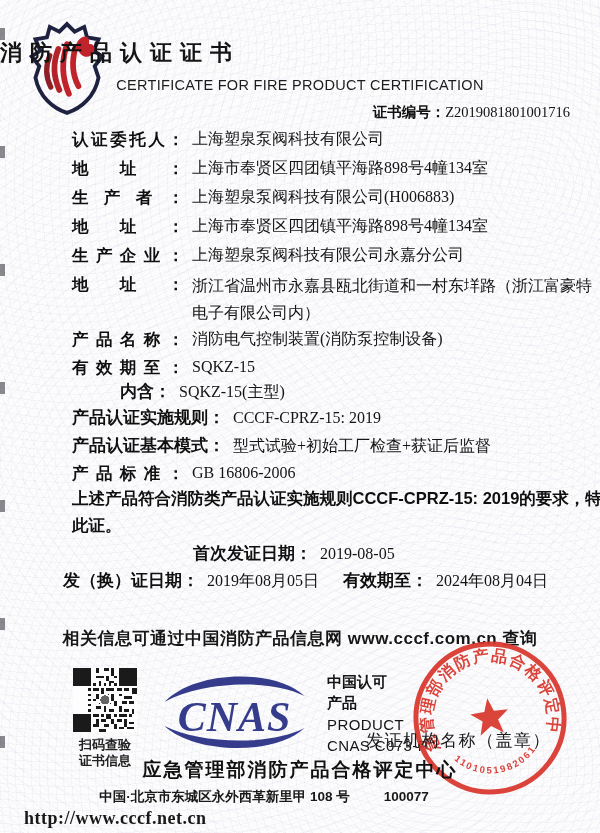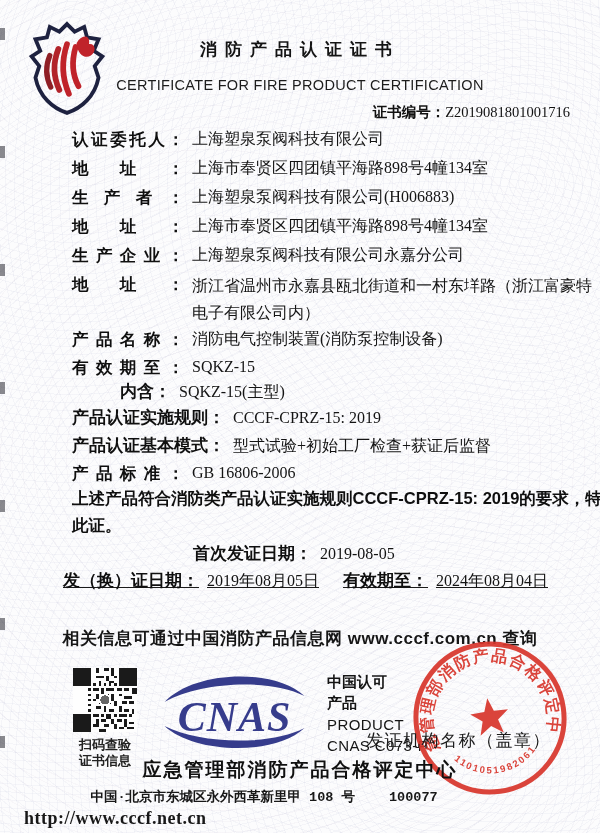--- a/index.html
+++ b/index.html
@@ -18,22 +18,22 @@
     font-family:"Liberation Sans",sans-serif;
   }
   
   .page::before{
     content:"";position:absolute;left:0;top:28px;width:5px;height:770px;
     background:repeating-linear-gradient(#2a2a33 0 12px, transparent 12px 118px);
     opacity:.55;
   }
   .abs{position:absolute;}
   .title{
-    left:0;top:38px;width:600px;text-align:center;
-    font-size:17px;font-weight:bold;letter-spacing:8px;
+    left:0;top:38px;width:600px;text-align:left;
+    font-size:22px;font-weight:bold;letter-spacing:8px;
     font-family:"Liberation Sans",sans-serif;color:#141414;
   }
   .subtitle{
     left:0;top:77px;width:600px;text-align:center;
     font-size:14.5px;letter-spacing:.3px;color:#1c1c1c;
   }
   .certno{
     left:0;top:103px;width:600px;text-align:right;padding-right:30px;box-sizing:border-box;
     font-family:"Liberation Serif",serif;font-size:14.5px;color:#111;
   }
@@ -50,33 +50,33 @@
     font-family:"Liberation Sans",sans-serif;
   }
   .fvalue{
     font-family:"Liberation Serif",serif;font-size:16px;color:#141414;margin-left:8px;
   }
   .fvalue.wrap{
     display:inline-block;white-space:normal;max-width:408px;vertical-align:top;line-height:27px;
   }
   .statement{left:72px;font-weight:bold;font-size:16.5px;color:#0f0f0f;white-space:nowrap;}
   .dates1{left:193px;}
-  .dates2{left:63px;text-decoration:underline;}
+  .dates2{left:63px;}
   .gap{display:inline-block;width:24px;}
   .notice{left:0;width:600px;text-align:center;font-weight:bold;font-size:17px;color:#161616;letter-spacing:.5px;}
   .qr-caption{left:63px;top:737px;width:84px;text-align:center;
     font-family:"Liberation Serif",serif;font-size:13px;line-height:16px;font-weight:bold;color:#222;}
   .acc-block{left:327px;top:672px;line-height:21px;font-size:15px;color:#141414;}
   .acc-block .cjk{font-family:"Liberation Serif",serif;font-weight:bold;}
   .acc-block .lat{font-family:"Liberation Sans",sans-serif;letter-spacing:.4px;}
   .seal-caption{left:366px;top:729px;font-family:"Liberation Serif",serif;
     font-size:17px;letter-spacing:1.5px;color:#1b1b1b;z-index:6;}
   .org{left:0;top:757px;width:600px;text-align:center;font-family:"Liberation Serif",serif;
     font-weight:bold;font-size:19px;letter-spacing:2px;color:#101010;}
-  .addr{left:0;top:788px;width:528px;text-align:center;font-family:Liberation Mono, monospace;
+  .addr{left:0;top:788px;width:528px;text-align:center;font-family:Liberation Sans, sans-serif;
     font-size:13.5px;font-weight:bold;color:#181818;}
   .addr .post{margin-left:34px;}
   .site{left:0;top:808px;width:600px;text-align:left;font-family:"Liberation Serif",serif;
     font-size:18px;font-weight:bold;color:#181818;letter-spacing:.5px;margin-left:24px;}
   svg{display:block;}
 </style>
 </head>
 <body>
 
 <div class="page">

